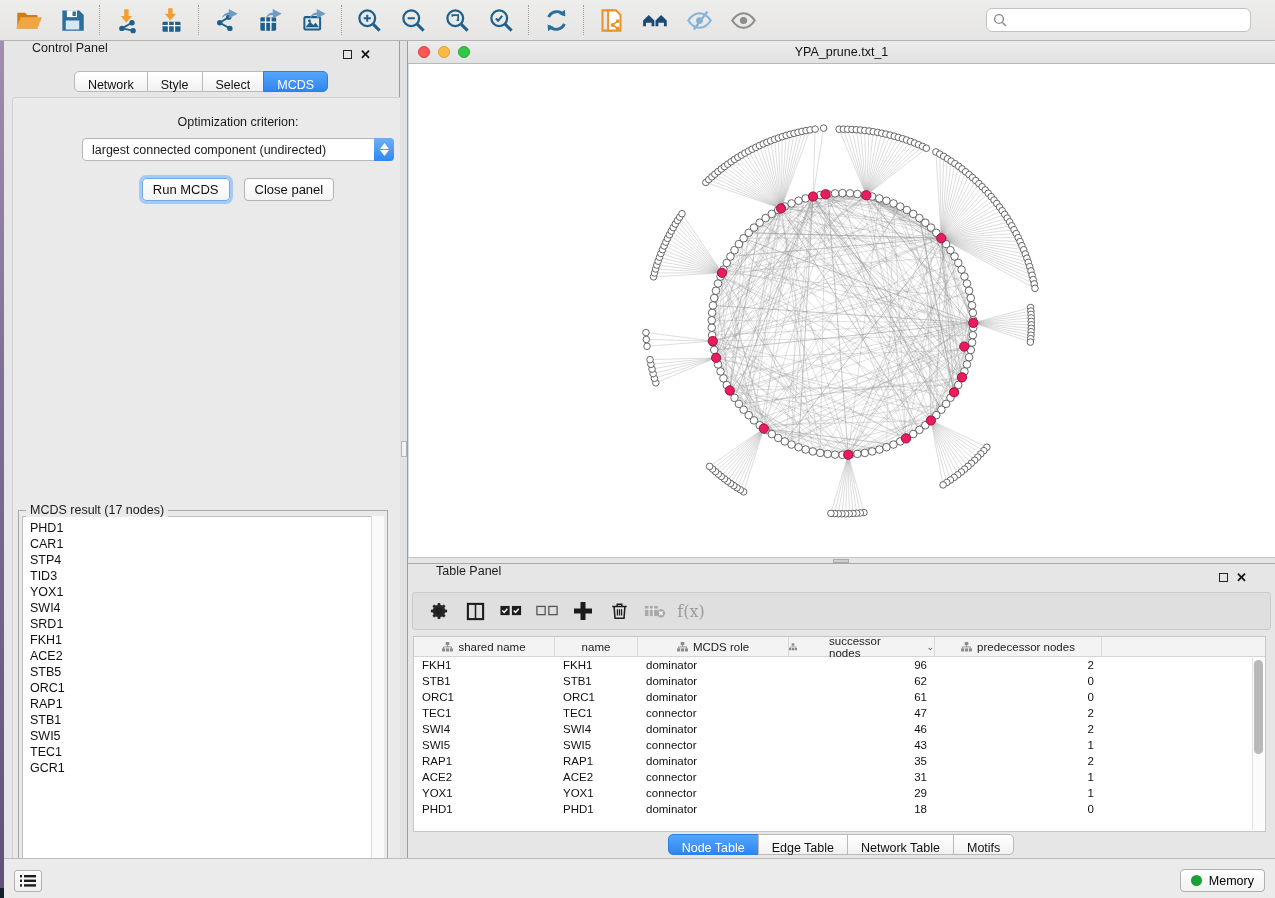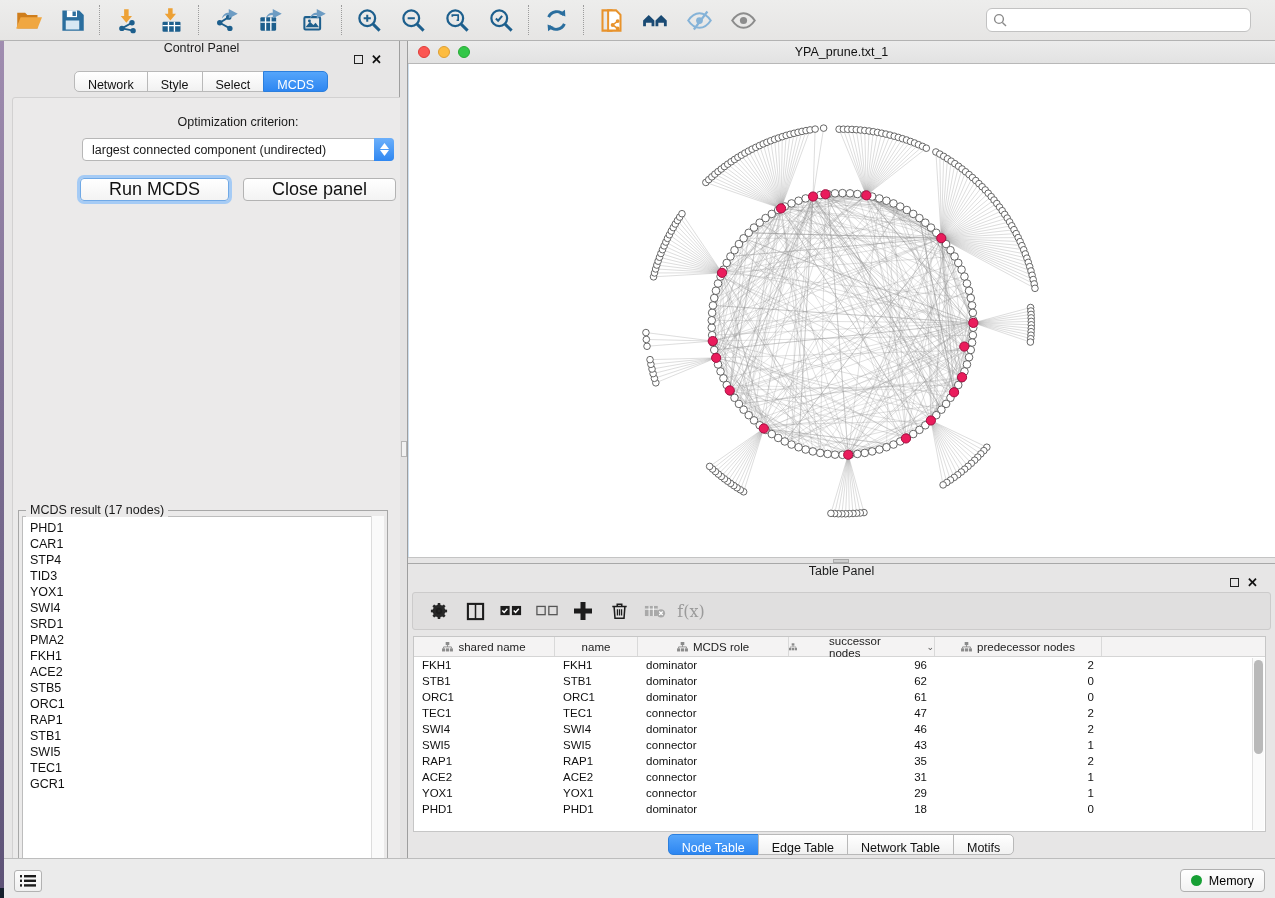--- a/index.html
+++ b/index.html
@@ -22,21 +22,21 @@
 
   
   .wall-left { position:absolute; left:0; top:41px; width:4px; height:847px;
                background:linear-gradient(#a08db0,#7e7094 40%,#5e5377); }
   .wall-bottom { position:absolute; left:0; top:888px; width:1275px; height:10px;
                  background:linear-gradient(90deg,#15202d,#2a4056 30%,#1c2f40 60%,#12202e); }
 
   
   .control-panel { position:absolute; left:4px; top:41px; width:396px; height:817px;
                    background:#e7e6e6; border-right:1px solid #9f9f9f; }
-  .panel-header { height:26px; display:flex; align-items:center; padding:0 17px;flex-direction:column; }
+  .panel-header { height:26px; display:flex; padding:0 28px; }
   .panel-title { font-size:12.5px; color:#1c1c1c; }
   .panel-header-btns { margin-left:auto; display:flex; align-items:center; gap:8px; }
   .float-glyph { width:9px; height:9px; border:1.6px solid #222; display:inline-block; cursor:pointer; }
   .close-glyph { font-size:13px; font-weight:bold; color:#111; cursor:pointer; line-height:9px; }
 
   .seg-tabs { position:absolute; left:0; right:0; top:30px; display:flex; justify-content:center; }
   .seg { height:21px; padding:4px 13px; font-size:12.5px; line-height:19px; background:linear-gradient(#ffffff,#f1f1f1);
          border:1px solid #b9b9b9; margin-left:-1px; cursor:pointer; color:#111; }
   .seg.first { border-radius:5px 0 0 5px; }
   .seg.last { border-radius:0 5px 5px 0; }
@@ -46,21 +46,21 @@
               background:#ebeaea; border:1px solid #d2d1d1; border-radius:3px; }
   .opt-label { text-align:center; margin-top:17px; font-size:12.5px; }
   .combo { position:relative; margin:9px auto 13px; width:312px; height:23px; background:#fff;
            border:1px solid #b7b7b7; border-radius:4px; display:flex; align-items:center;
            padding:0 26px 0 9px; font-size:12.5px; cursor:pointer; }
   .combo-stepper { position:absolute; right:-1px; top:-1px; width:20px; height:23px; border-radius:0 4px 4px 0;
                    background:linear-gradient(#6cb0fb,#2f87f1); display:flex; flex-direction:column;
                    align-items:center; justify-content:center; gap:1px; }
   .combo-stepper svg { display:block; }
   .btn-row { display:flex; justify-content:center; gap:14px; margin-top:17px; }
-  .push-btn { height:23px; padding:0 28px; font-size:18px; background:linear-gradient(#ffffff,#f3f3f3);
+  .push-btn { height:23px; padding:0 10px; font-size:13px; background:linear-gradient(#ffffff,#f3f3f3);
               border:1px solid #b3b3b3; border-radius:4px; cursor:pointer; color:#111; }
   .push-btn.focus-ring { box-shadow:0 0 0 3px #a5cbf5; border-color:#70a9e6; }
 
   .result-box { position:absolute; left:5px; top:412px; width:370px; height:372px; }
   .result-legend { position:absolute; left:8px; top:-7px; background:#ebeaea; padding:0 4px;
                    font-size:12.5px; z-index:2; }
   .result-frame { position:absolute; inset:0; border:1px solid #a7a7a7; }
   .result-list { position:absolute; left:4px; top:6px; right:4px; bottom:4px; background:#fff;
                  border:1px solid #bdbdbd; overflow:hidden; padding:3px 0 0 7px; }
   .result-item { font-size:12.5px; line-height:16px; color:#111; }
@@ -302,21 +302,20 @@
       <span class="result-legend">MCDS result (17 nodes)</span>
       <span class="result-frame"></span>
       <div class="result-list">
           <div class="result-item">PHD1</div>
           <div class="result-item">CAR1</div>
           <div class="result-item">STP4</div>
           <div class="result-item">TID3</div>
           <div class="result-item">YOX1</div>
           <div class="result-item">SWI4</div>
           <div class="result-item">SRD1</div>
-          <div class="result-item">PMA2</div>
           <div class="result-item">FKH1</div>
           <div class="result-item">ACE2</div>
           <div class="result-item">STB5</div>
           <div class="result-item">ORC1</div>
           <div class="result-item">RAP1</div>
           <div class="result-item">STB1</div>
           <div class="result-item">SWI5</div>
           <div class="result-item">TEC1</div>
           <div class="result-item">GCR1</div>
         </div>

